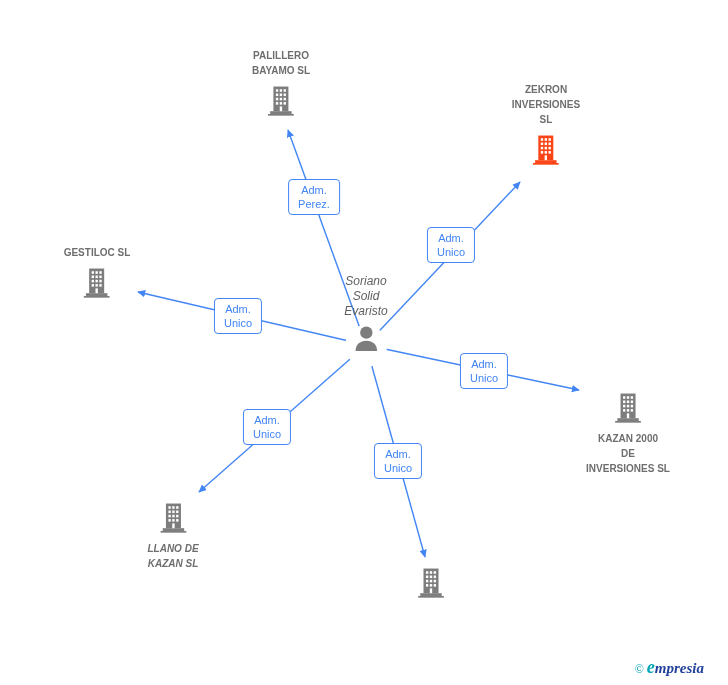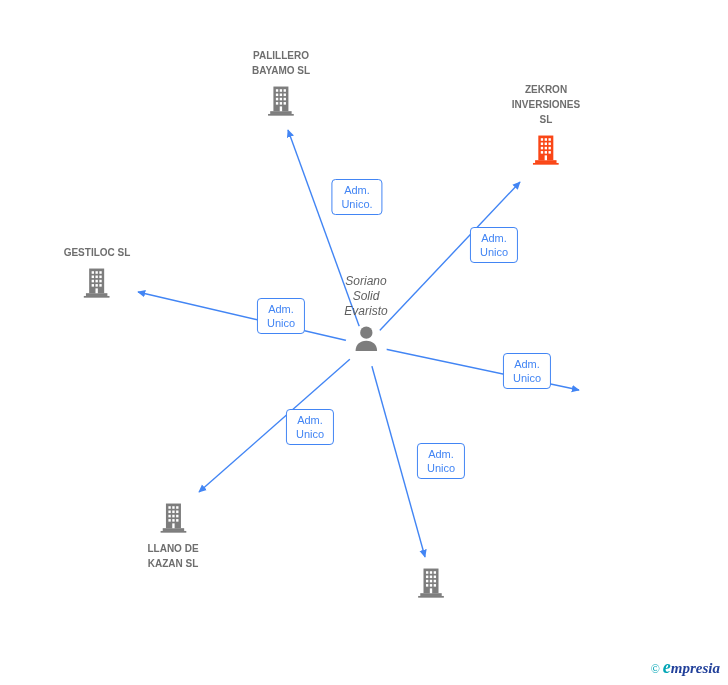--- a/index.html
+++ b/index.html
@@ -53,26 +53,25 @@
     transform: translate(-50%, -50%);
     background: #ffffff;
     border: 1px solid var(--edge);
     border-radius: 4px;
     color: var(--edge);
     font-size: 11px;
     line-height: 14px;
     padding: 3px 9px;
     text-align: center;
     white-space: nowrap;
-    margin-left: 43px;
   }
 
   .logo {
     position: absolute;
-    right: 8px;
+    right: 24px;
     bottom: 7px;
     font-family: "Liberation Serif", serif;
     font-style: italic;
     white-space: nowrap;
   }
   .logo .c { color: var(--logo-teal); font-size: 12px; margin-right: 3px; font-style: normal; }
   .logo .e { color: var(--logo-teal); font-weight: bold; font-size: 18px; }
   .logo .rest { color: var(--logo-navy); font-weight: bold; font-size: 15px; }
 
   .hidden-defs { position: absolute; width: 0; height: 0; overflow: hidden; }
@@ -172,22 +171,34 @@
       <div>Solid</div>
       <div>Evaristo</div>
     </div>
     <span class="icon" style="margin-top:5px; color: var(--icon-gray);">
       <svg width="32" height="32">
           <use href="#sym-person"></use>
         </svg>
     </span>
   </div>
 
-
-  <div class="node company icon-then-label" style="left:173px; top:503px;">
+  <div class="node company icon-then-label" style="left:628px; top:393px;">
+    <span class="icon" style="color: rgb(125, 125, 125);">
+      <svg width="30" height="30">
+          <use href="#sym-building"></use>
+        </svg>
+    </span>
+    <div class="label">
+      <div>KAZAN 2000</div>
+      <div>DE</div>
+      <div>INVERSIONES SL</div>
+    </div>
+  </div>
+
+  <div class="node company icon-then-label" style="left:173px; top:503px;font-style:italic;">
     <span class="icon" style="color: rgb(125, 125, 125);">
       <svg width="30" height="30">
           <use href="#sym-building"></use>
         </svg>
     </span>
     <div class="label">
       <div>LLANO DE</div>
       <div>KAZAN SL</div>
     </div>
   </div>
@@ -195,21 +206,21 @@
   <div class="node company icon-then-label" style="left:431px; top:568px;">
     <span class="icon" style="color: rgb(125, 125, 125);">
       <svg width="30" height="30">
           <use href="#sym-building"></use>
         </svg>
     </span>
   </div>
 
   <div class="edge-label" style="left:314px; top:197px;">
     <div>Adm.</div>
-    <div>Unico.</div>
+    <div>Perez.</div>
   </div>
   <div class="edge-label" style="left:451px; top:245px;">
     <div>Adm.</div>
     <div>Unico</div>
   </div>
   <div class="edge-label" style="left:238px; top:316px;">
     <div>Adm.</div>
     <div>Unico</div>
   </div>
   <div class="edge-label" style="left:484px; top:371px;">

